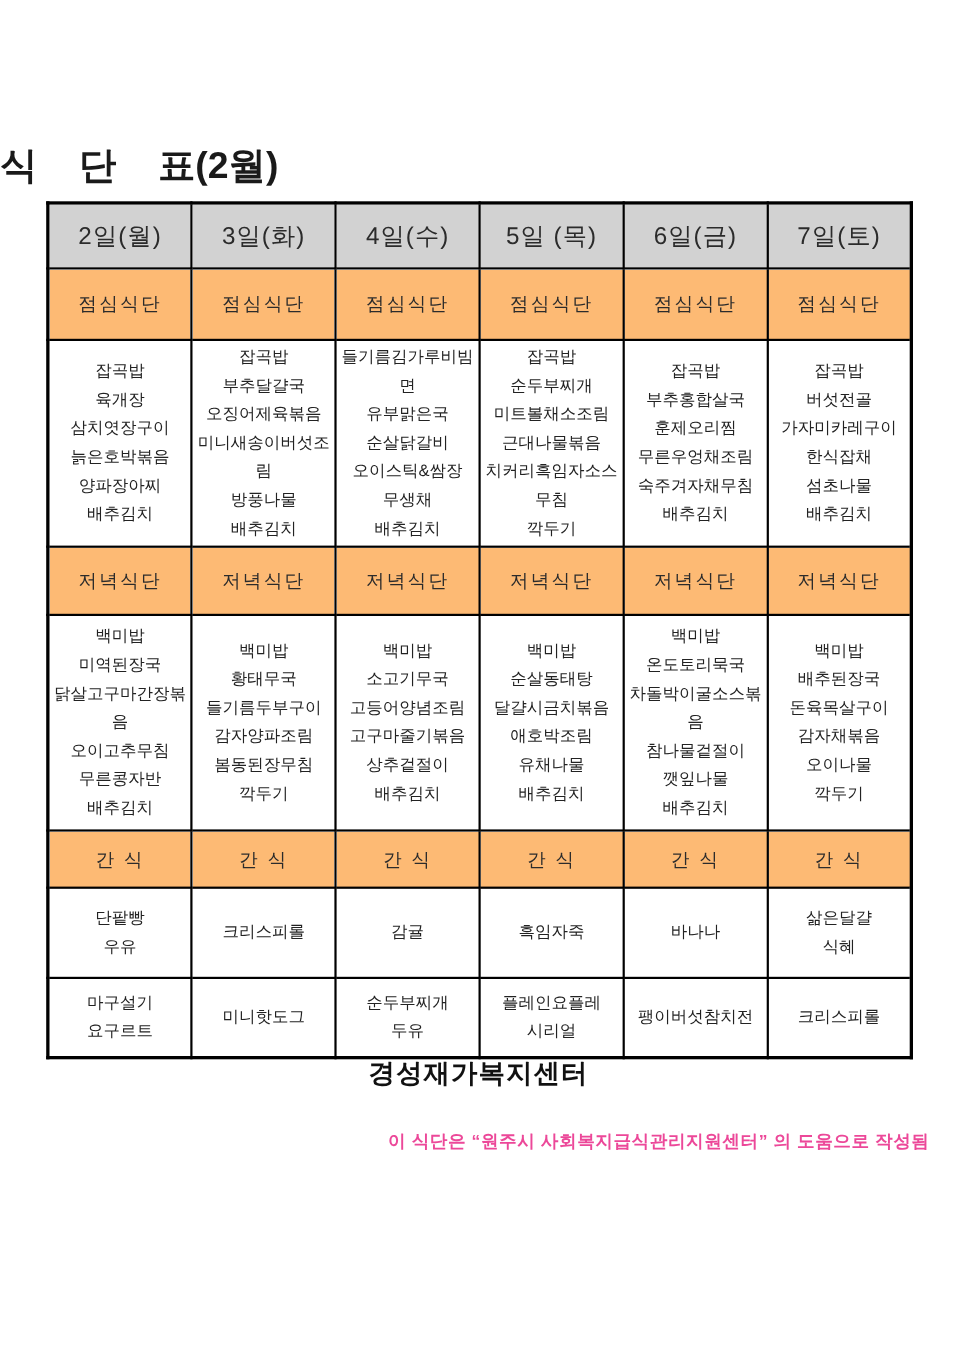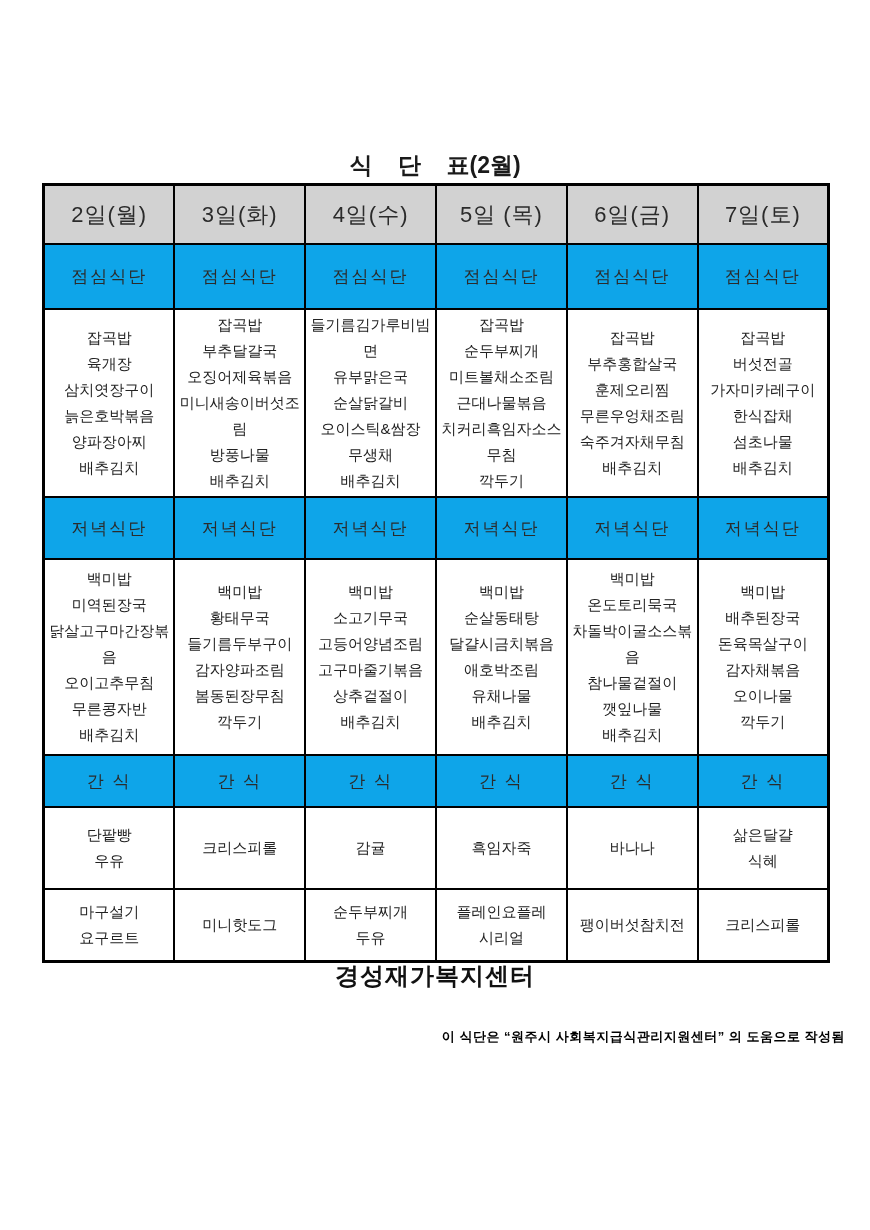--- a/index.html
+++ b/index.html
@@ -14,26 +14,25 @@
     width: 870px;
     height: 1230px;
     background: #ffffff;
     overflow: hidden;
   }
   .doc-title {
     position: absolute;
     top: 128px;
     left: 0;
     width: 100%;
-    text-align: center;
-    font-size: 23px;
+    text-align: left;
+    font-size: 34px;
     font-weight: bold;
     color: #1a1a1a;
     white-space: pre;
-    margin-top: 22px;
   }
   table.menu-table {
     position: absolute;
     top: 183px;
     left: 42px;
     width: 788px;
     border-collapse: collapse;
     table-layout: fixed;
     border: 3px solid #000;
   }
@@ -45,21 +44,21 @@
     overflow: hidden;
   }
   tr.day-row td {
     height: 53px;
     background: #d2d2d2;
     font-size: 22px;
     color: #2b2b2b;
     letter-spacing: 1px;
   }
   tr.label-row td {
-    background: #0ea5e9;
+    background: #fdba74;
     font-size: 17px;
     color: #2b2b2b;
     letter-spacing: 2px;
   }
   tr.lunch-label-row td   { height: 59px; }
   tr.dinner-label-row td  { height: 56px; }
   tr.snack-label-row td   { height: 46px; }
   tr.content-row td {
     background: #ffffff;
     font-size: 15px;
@@ -82,24 +81,24 @@
     font-weight: bold;
     letter-spacing: 1px;
     color: #111;
   }
   .note {
     position: absolute;
     top: 1028px;
     left: 0;
     width: 845px;
     text-align: right;
-    font-size: 13px;
+    font-size: 16px;
     font-weight: bold;
     letter-spacing: 0.5px;
-    color: #000000;
+    color: #ec4899;
   }
 </style>
 </head>
 <body>
 
 <div class="page">
 
   <div class="doc-title">식    단    표(2월)</div>
 
   <table class="menu-table">

